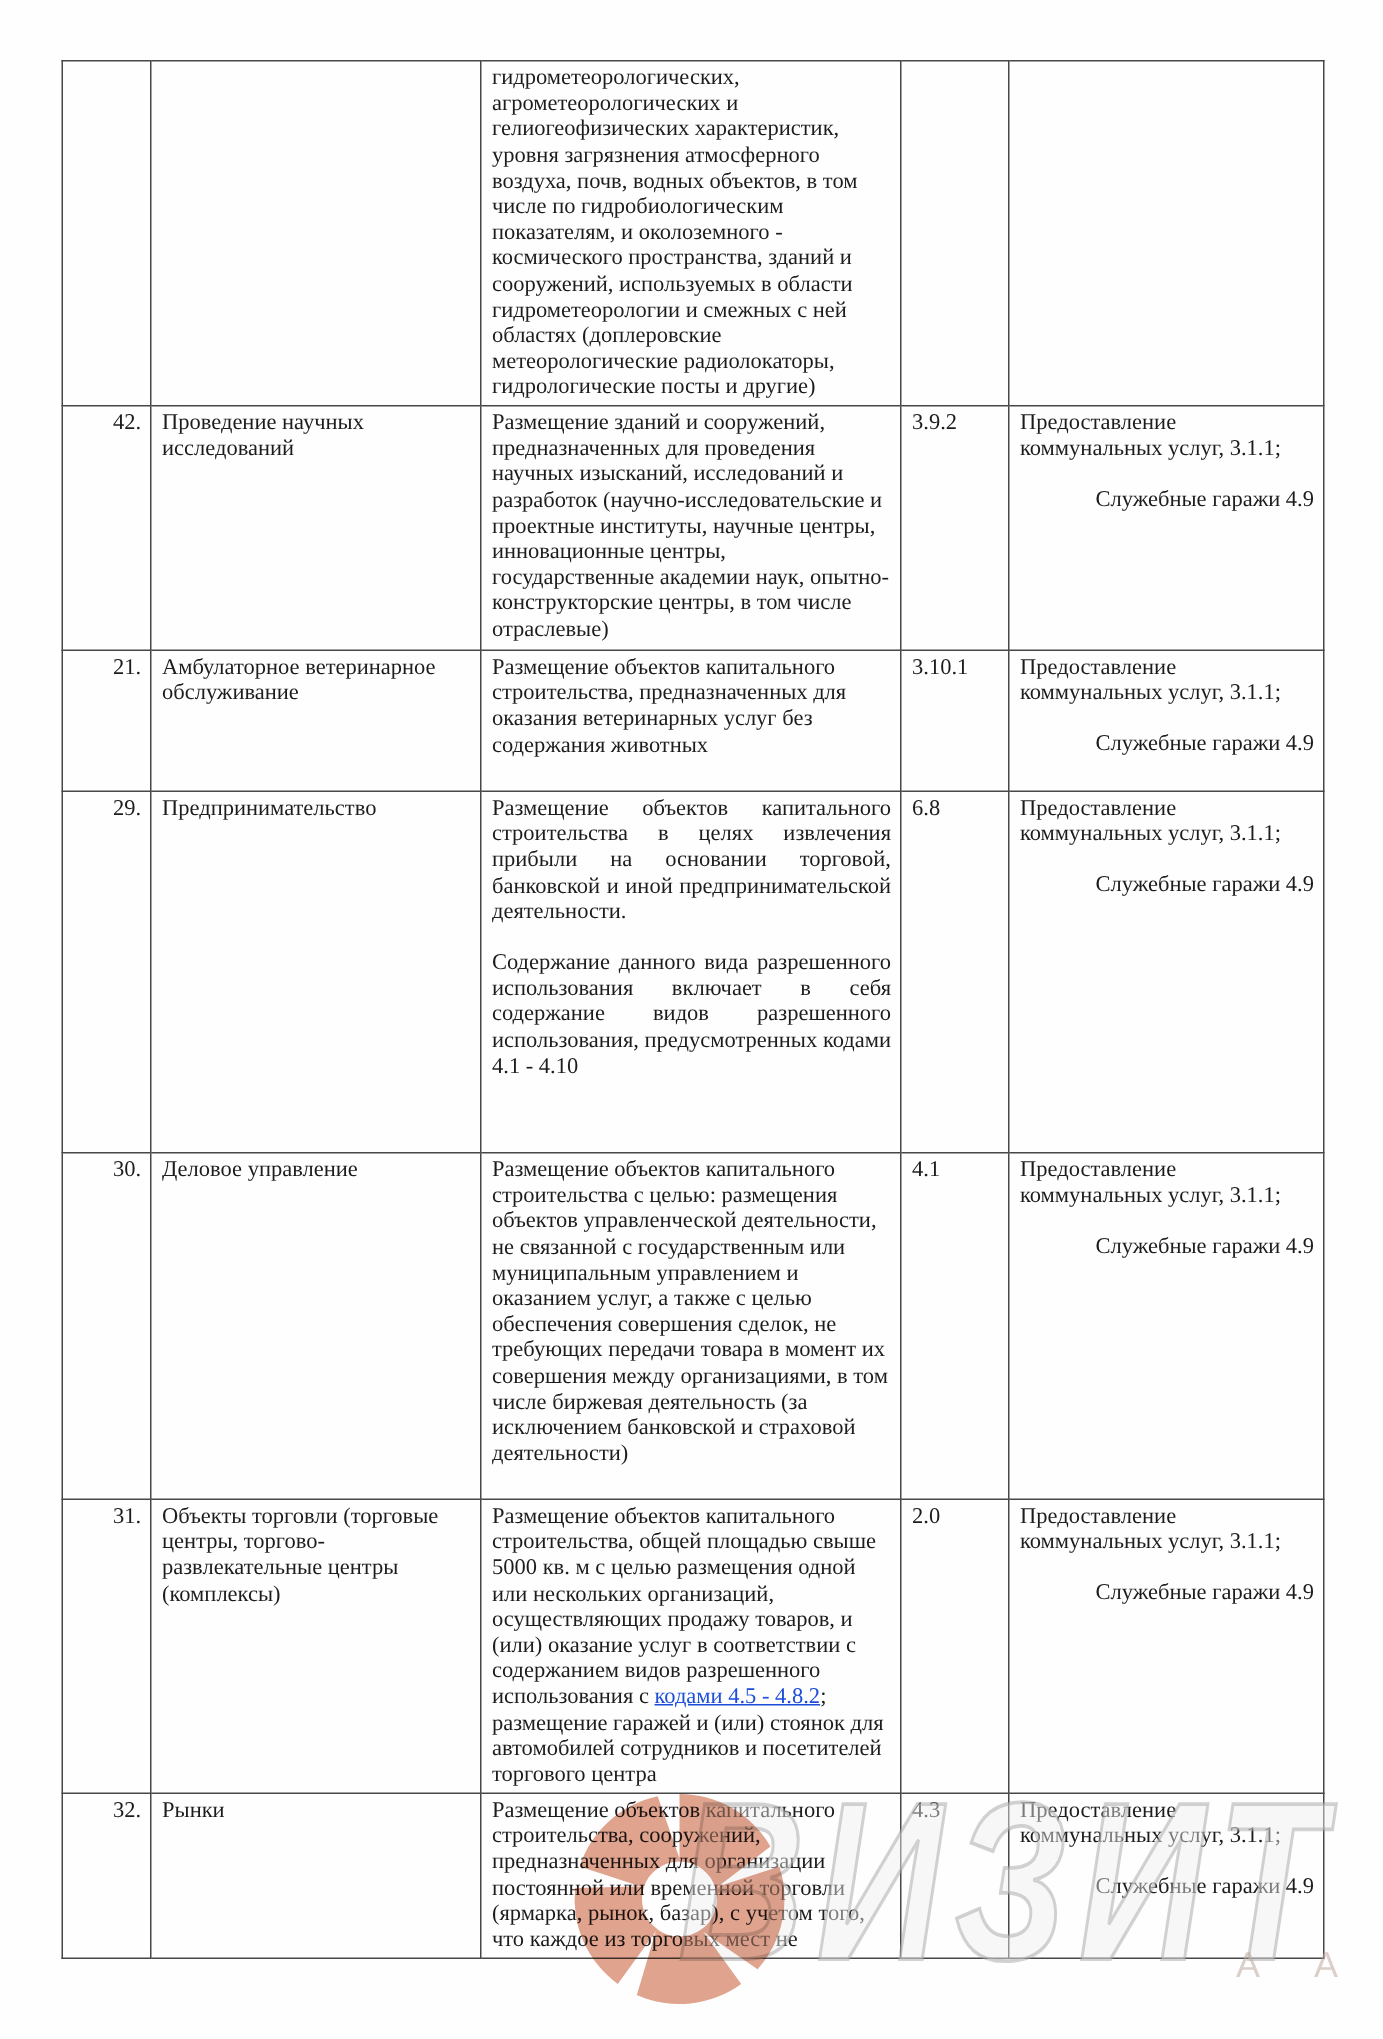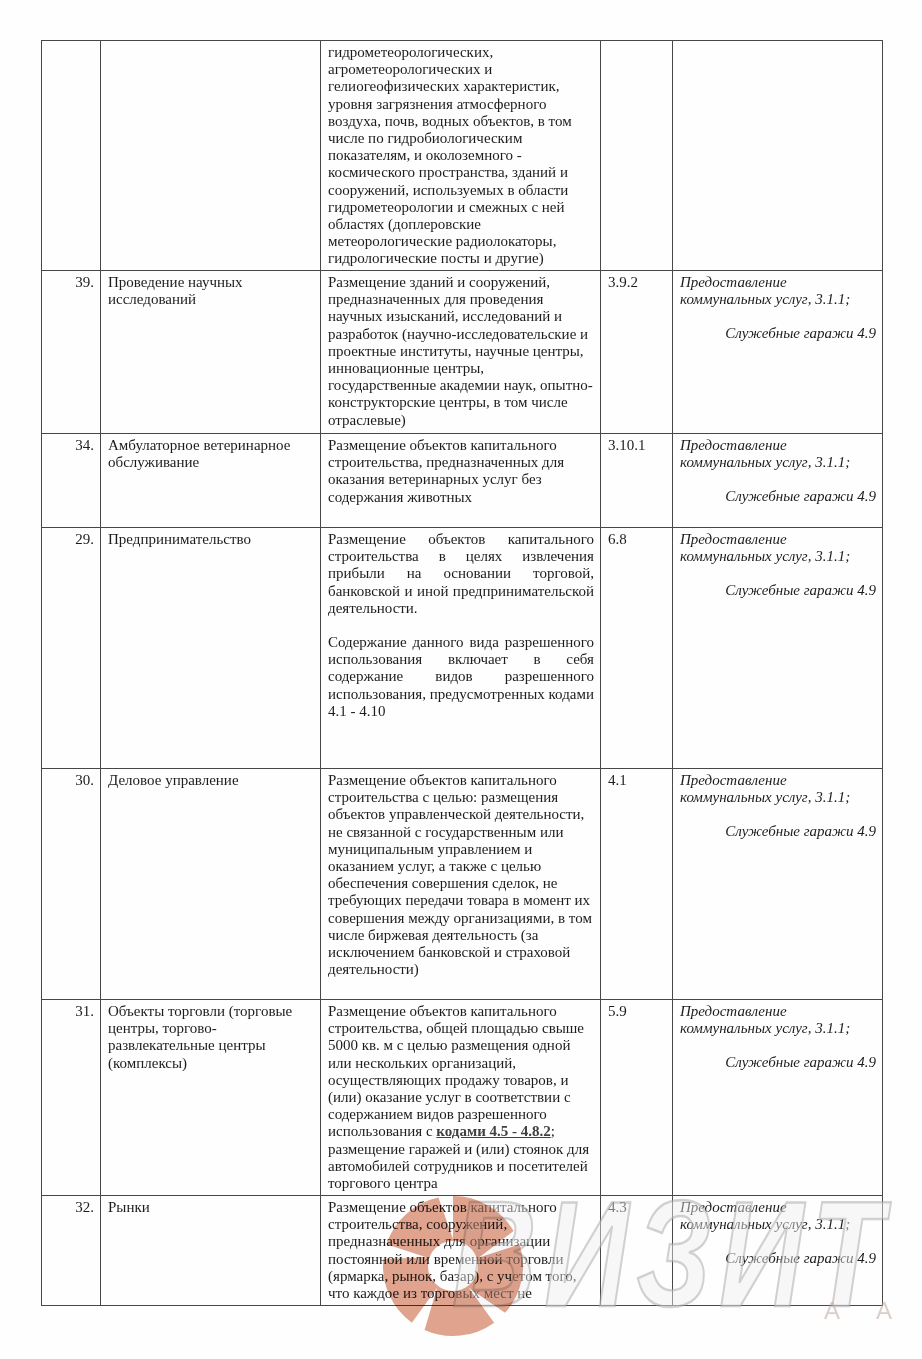--- a/index.html
+++ b/index.html
@@ -27,29 +27,28 @@
   table.land-use td {
     border: 1.5px solid #474747;
     vertical-align: top;
     padding: 3px 6px 2px 7px;
     font-size: 15px;
     line-height: 17.2px;
     overflow: hidden;
   }
   td.c-num { text-align: right; padding-right: 4px; padding-left: 2px; }
   td.c-code { padding-left: 8px; margin-top: 22px; }
-  td.c-serv { padding-left: 11px; font-style: italic; }
+  td.c-serv { padding-left: 11px; }
   .para + .para { margin-top: 17px; }
   .serv-line2 { margin-top: 17px; text-align: right; }
   .justify { text-align: justify; margin-left: 21px; }
   a.code-link {
-    color: #404040;
+    color: #1d4ed8;
     text-decoration: underline;
     cursor: pointer;
-    font-weight: bold;
   }
   
   tr.r0 { height: 230px; }
   tr.r1 { height: 163px; }
   tr.r2 { height: 94px;  }
   tr.r3 { height: 241px; }
   tr.r4 { height: 231px; }
   tr.r5 { height: 196px; }
   tr.r6 { height: 110px; }
 
@@ -110,34 +109,34 @@
         <td class="c-num"></td>
         <td class="c-name"></td>
         <td class="c-desc">
           <div class="para">гидрометеорологических, агрометеорологических и гелиогеофизических характеристик, уровня загрязнения атмосферного воздуха, почв, водных объектов, в том числе по гидробиологическим показателям, и околоземного - космического пространства, зданий и сооружений, используемых в области гидрометеорологии и смежных с ней областях (доплеровские метеорологические радиолокаторы, гидрологические посты и другие)</div>
         </td>
         <td class="c-code"></td>
         <td class="c-serv"></td>
       </tr>
 
       <tr class="r1">
-        <td class="c-num">39.</td>
+        <td class="c-num">42.</td>
         <td class="c-name">Проведение научных исследований</td>
         <td class="c-desc">
           <div class="para">Размещение зданий и сооружений, предназначенных для проведения научных изысканий, исследований и разработок (научно-исследовательские и проектные институты, научные центры, инновационные центры, государственные академии наук, опытно-конструкторские центры, в том числе отраслевые)</div>
         </td>
         <td class="c-code">3.9.2</td>
         <td class="c-serv">
           <div>Предоставление коммунальных услуг, 3.1.1;</div>
           <div class="serv-line2">Служебные гаражи 4.9</div>
         </td>
       </tr>
 
       <tr class="r2">
-        <td class="c-num">34.</td>
+        <td class="c-num">21.</td>
         <td class="c-name">Амбулаторное ветеринарное обслуживание</td>
         <td class="c-desc">
           <div class="para">Размещение объектов капитального строительства, предназначенных для оказания ветеринарных услуг без содержания животных</div>
         </td>
         <td class="c-code">3.10.1</td>
         <td class="c-serv">
           <div>Предоставление коммунальных услуг, 3.1.1;</div>
           <div class="serv-line2">Служебные гаражи 4.9</div>
         </td>
       </tr>
@@ -168,21 +167,21 @@
           <div class="serv-line2">Служебные гаражи 4.9</div>
         </td>
       </tr>
 
       <tr class="r5">
         <td class="c-num">31.</td>
         <td class="c-name">Объекты торговли (торговые центры, торгово-развлекательные центры (комплексы)</td>
         <td class="c-desc">
           <div class="para"><span>Размещение объектов капитального строительства, общей площадью свыше 5000 кв. м с целью размещения одной или нескольких организаций, осуществляющих продажу товаров, и (или) оказание услуг в соответствии с содержанием видов разрешенного использования с </span><a class="code-link">кодами 4.5 - 4.8.2</a><span>; размещение гаражей и (или) стоянок для автомобилей сотрудников и посетителей торгового центра</span></div>
         </td>
-        <td class="c-code">5.9</td>
+        <td class="c-code">2.0</td>
         <td class="c-serv">
           <div>Предоставление коммунальных услуг, 3.1.1;</div>
           <div class="serv-line2">Служебные гаражи 4.9</div>
         </td>
       </tr>
 
       <tr class="r6">
         <td class="c-num">32.</td>
         <td class="c-name">Рынки</td>
         <td class="c-desc">

